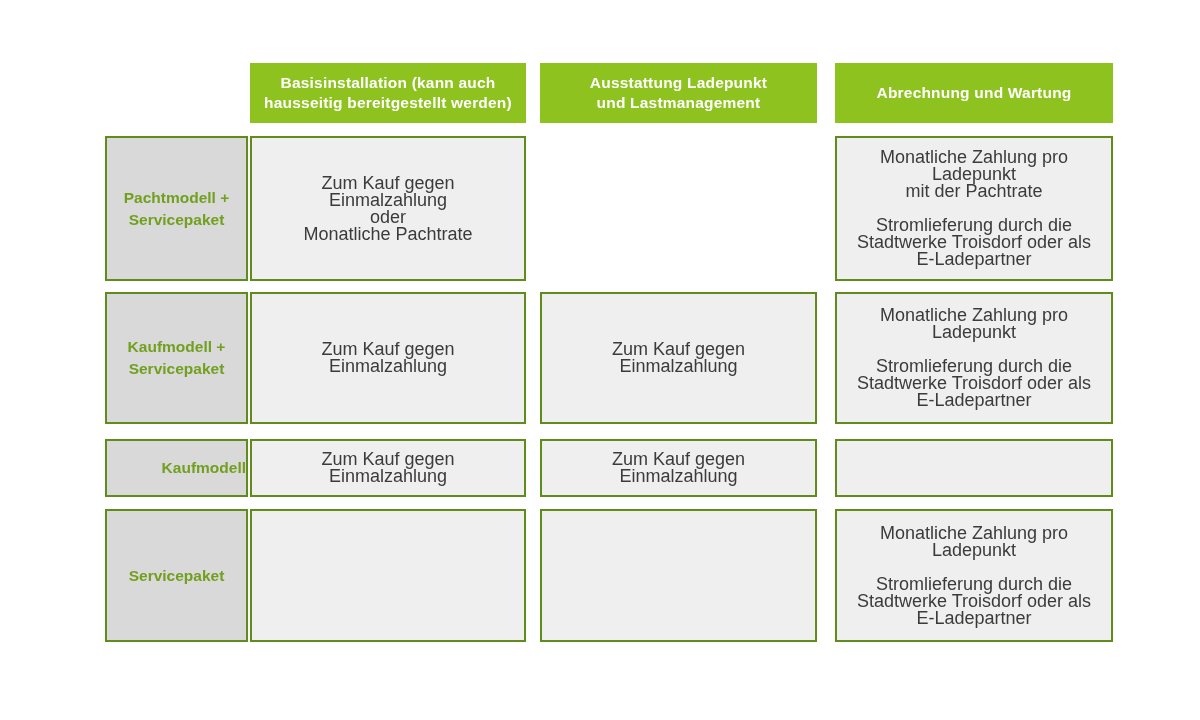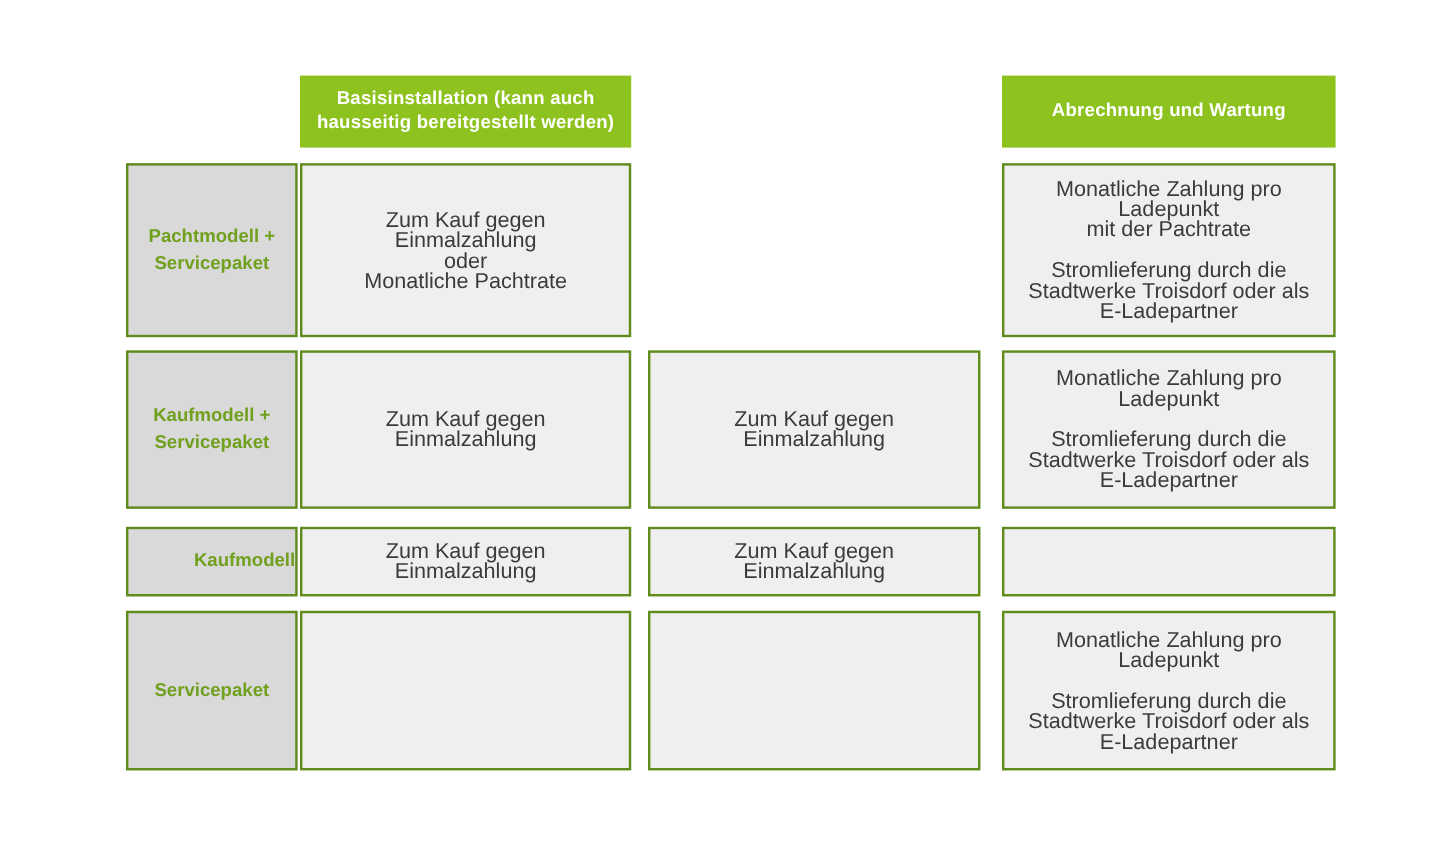--- a/index.html
+++ b/index.html
@@ -58,20 +58,24 @@
   .txt { white-space: pre-line; }
 </style>
 </head>
 <body>
 
 <div class="canvas">
 
   <div class="box hdr row-hdr col-1">
     <span class="txt">Basisinstallation (kann auch
 hausseitig bereitgestellt werden)</span>
+  </div>
+  <div class="box hdr row-hdr col-2">
+    <span class="txt">Ausstattung Ladepunkt
+und Lastmanagement</span>
   </div>
   <div class="box hdr row-hdr col-3">
     <span class="txt">Abrechnung und Wartung</span>
   </div>
 
   <div class="box rowlabel row-1 col-label">
     <span class="txt">Pachtmodell +
 Servicepaket</span>
   </div>
   <div class="box cell row-1 col-1">

